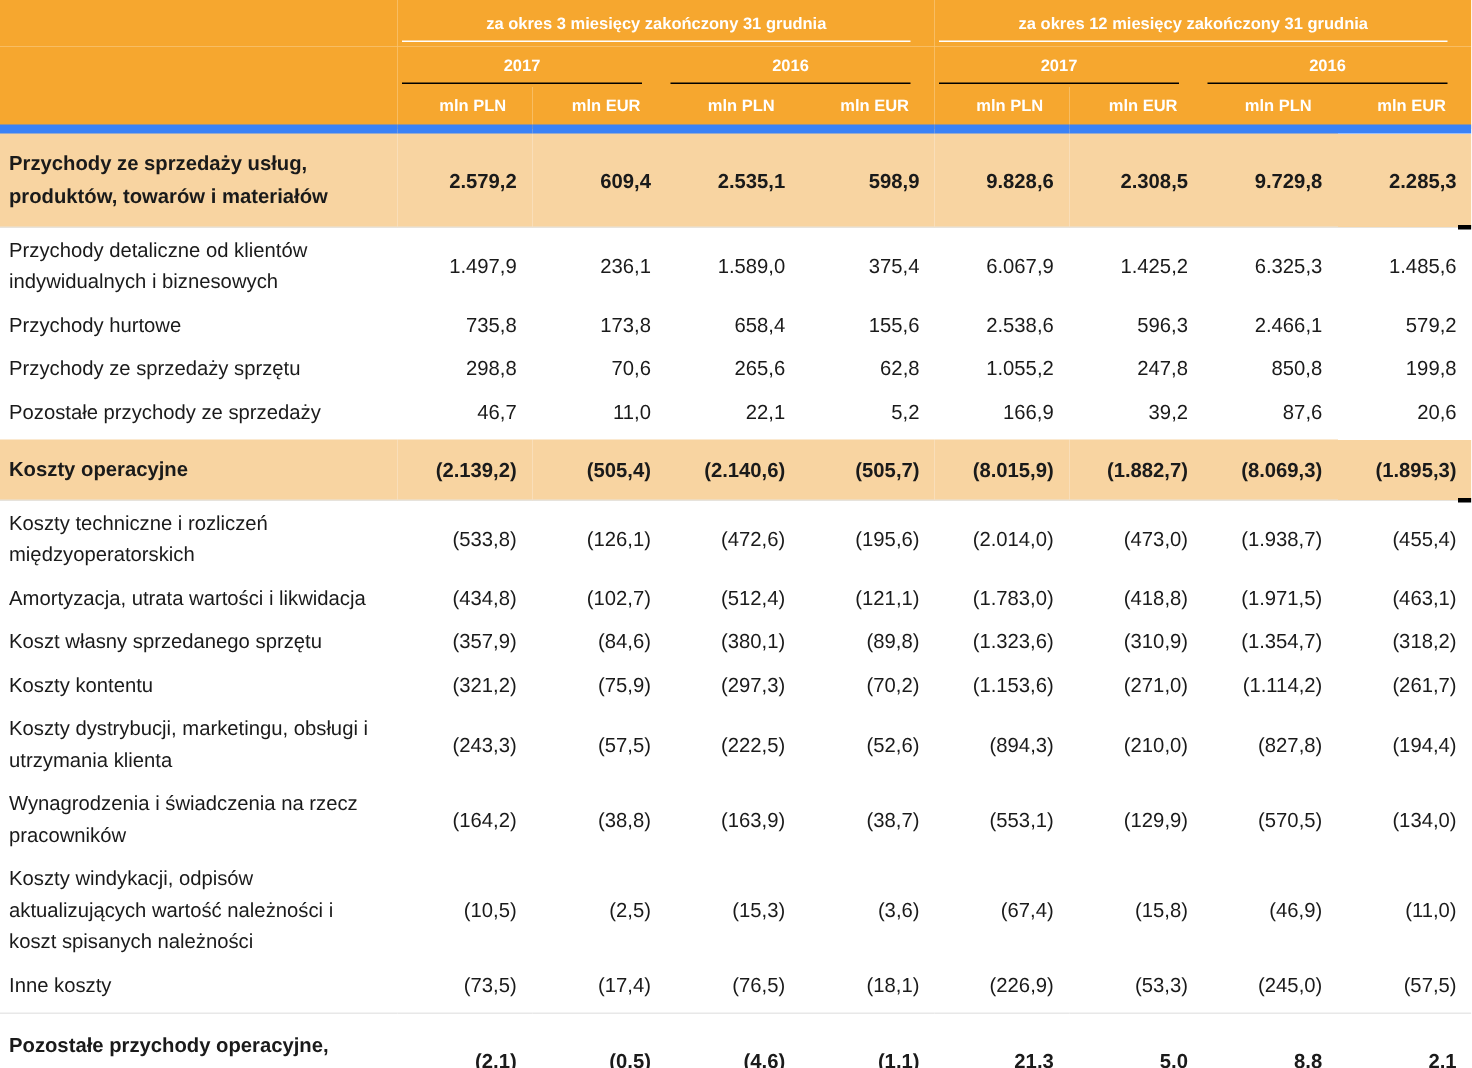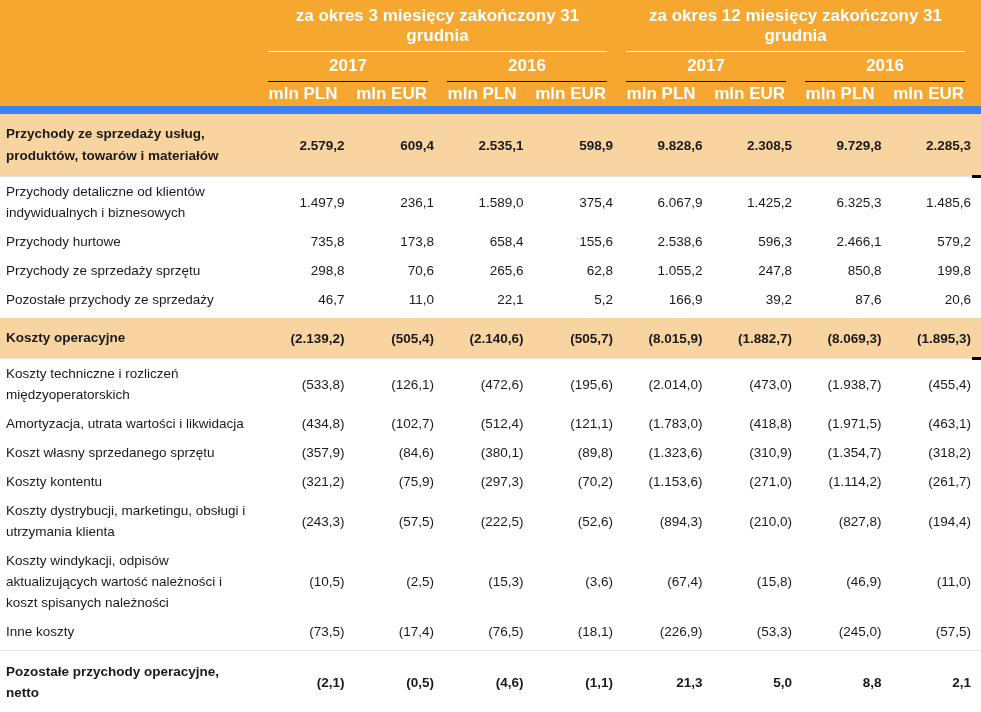--- a/index.html
+++ b/index.html
@@ -24,28 +24,28 @@
     width:981px;border-collapse:collapse;table-layout:fixed;
   }
   col.label-col{width:265px;}
   col.num-col{width:89.5px;}
 
   
   thead th{
     background:var(--header-bg);
     color:var(--header-text);
     font-weight:bold;
-    font-size:17px;
+    font-size:11px;
     padding:0;
     vertical-align:middle;
   }
   thead tr.h-period th{height:31px;}
   thead tr.h-year th{height:27px;}
   thead tr.h-unit th{height:28px;}
-  thead tr.h-unit th{border-bottom:8px solid #3b82f6;}
+  thead tr.h-unit th{border-bottom:6px solid #3b82f6;}
   .period{
     text-align:center;
     border-bottom:1px solid #fff;
     padding:6px 0 5px 0;
     margin:0 16px 0 3px;
   }
   .year{
     text-align:center;
     border-bottom:1px solid #000000;
     padding:4px 0 5px 0;
@@ -263,20 +263,31 @@
           <td class="value-cell">(243,3)</td>
           <td class="value-cell">(57,5)</td>
           <td class="value-cell">(222,5)</td>
           <td class="value-cell">(52,6)</td>
           <td class="value-cell">(894,3)</td>
           <td class="value-cell">(210,0)</td>
           <td class="value-cell">(827,8)</td>
           <td class="value-cell">(194,4)</td>
         </tr>
         <tr class="row-normal">
+          <td class="label-cell">Wynagrodzenia i świadczenia na rzecz pracowników</td>
+          <td class="value-cell">(164,2)</td>
+          <td class="value-cell">(38,8)</td>
+          <td class="value-cell">(163,9)</td>
+          <td class="value-cell">(38,7)</td>
+          <td class="value-cell">(553,1)</td>
+          <td class="value-cell">(129,9)</td>
+          <td class="value-cell">(570,5)</td>
+          <td class="value-cell">(134,0)</td>
+        </tr>
+        <tr class="row-normal">
           <td class="label-cell">Koszty windykacji, odpisów aktualizujących wartość należności i koszt spisanych należności</td>
           <td class="value-cell">(10,5)</td>
           <td class="value-cell">(2,5)</td>
           <td class="value-cell">(15,3)</td>
           <td class="value-cell">(3,6)</td>
           <td class="value-cell">(67,4)</td>
           <td class="value-cell">(15,8)</td>
           <td class="value-cell">(46,9)</td>
           <td class="value-cell">(11,0)</td>
         </tr>

